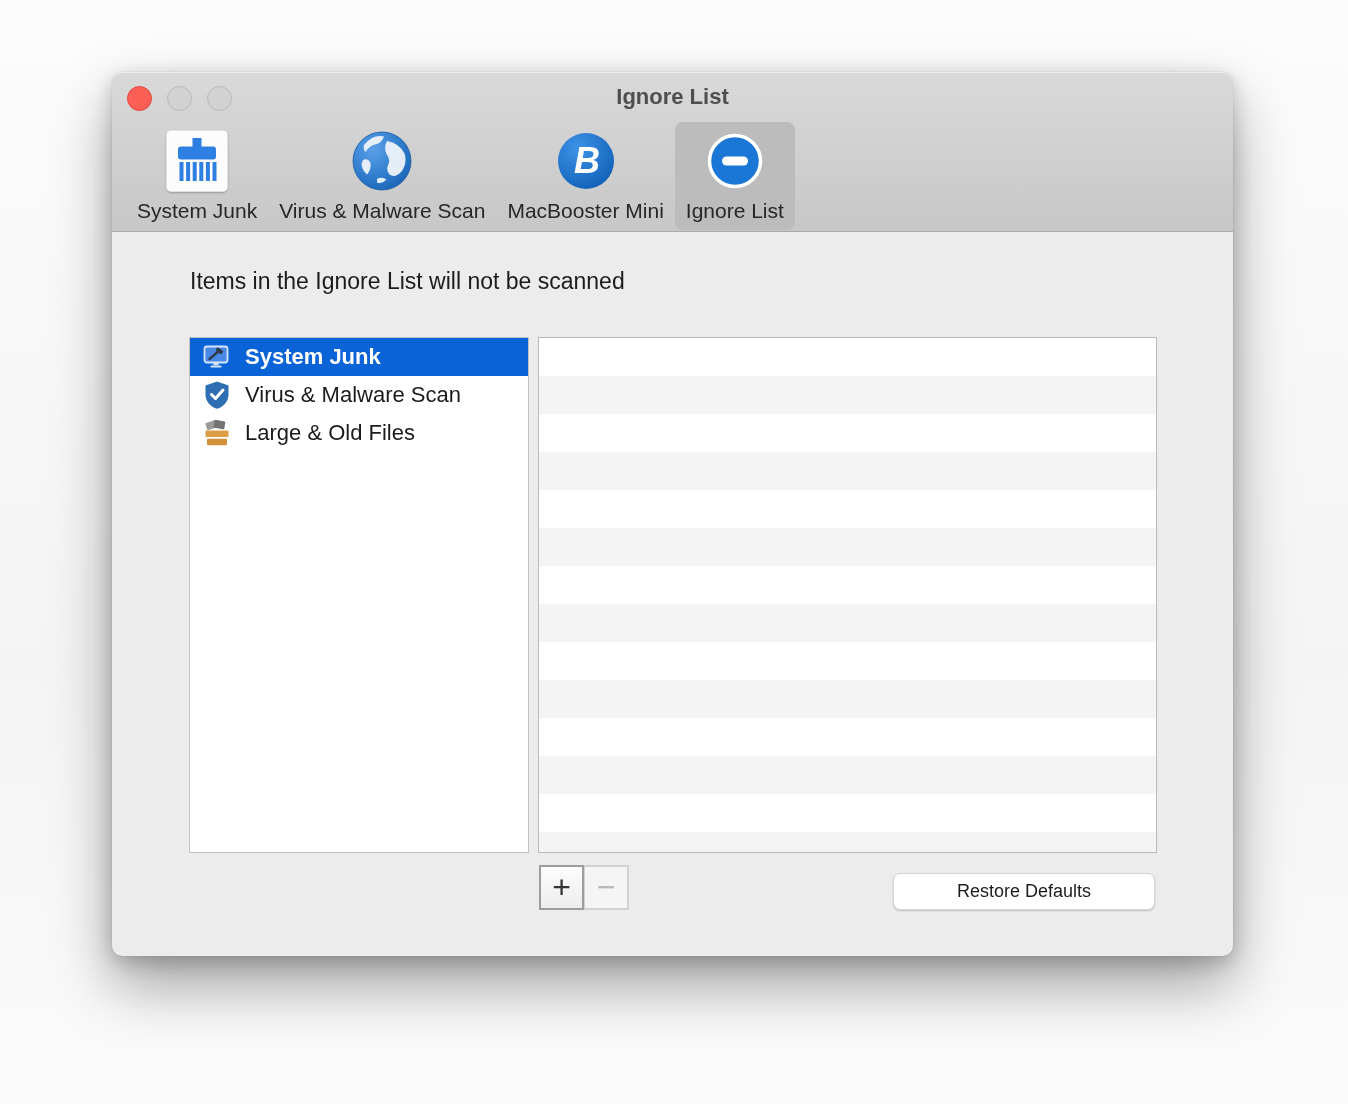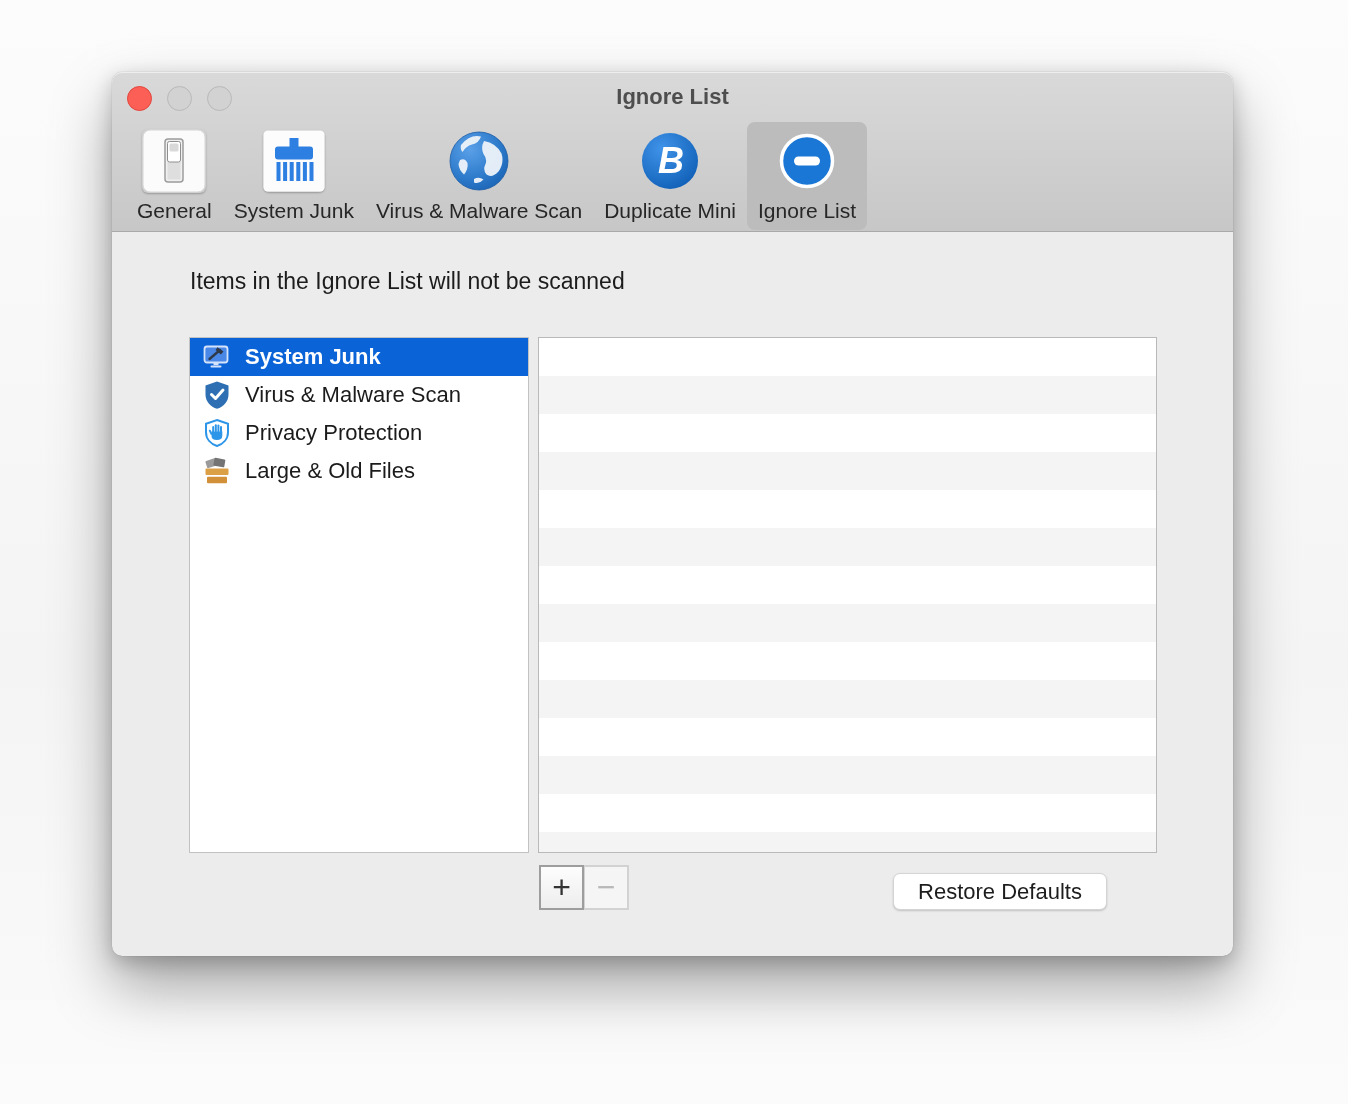--- a/index.html
+++ b/index.html
@@ -69,53 +69,41 @@
   
   .btn-group { position:absolute; left:427px; top:793px; display:flex; }
   .sq-btn {
     width:45px; height:45px; font-size:32px; line-height:40px; text-align:center;
     background:linear-gradient(180deg,#fdfdfd,#ededed);
     font-family:"Liberation Sans", sans-serif;
   }
   .sq-btn.add { border:2px solid #9d9d9d; color:#333; }
   .sq-btn.remove { border:2px solid #d2d2d2; border-left:1px solid #d2d2d2; color:#b8b8b8; background:#f5f5f5; }
   .restore-btn {
-    position:absolute; left:781px; top:801px; width:214px; height:37px;
+    position:absolute; left:781px; top:801px; width:262px; height:37px;
     background:#ffffff; border:1px solid #d4d4d4; border-radius:7px;
     box-shadow:0 1px 2px rgba(0,0,0,.18);
-    font-size:22px; color:#1d1d1d; text-align:center; line-height:35px;
+    font-size:18px; color:#1d1d1d; text-align:center; line-height:35px;
   }
 </style>
 </head>
 <body>
 
 <div class="window">
 
   <div class="header">
     <div class="traffic">
       <div class="light close"></div>
       <div class="light dim"></div>
       <div class="light dim"></div>
     </div>
     <div class="win-title">Ignore List</div>
 
     <div class="toolbar">
 
-      <div class="tb-item">
-        <span class="tb-icon">
-          <svg class="card-icon" width="64" height="64" viewBox="0 0 64 64">
-            <rect x="1" y="1" width="62" height="62" rx="7" fill="#fbfbfb" stroke="#d5d5d5"></rect>
-            <rect x="23" y="10" width="18" height="43" rx="3" fill="#efefef" stroke="#9c9c9c" stroke-width="1.5"></rect>
-            <rect x="25.5" y="33" width="13" height="17.5" fill="#dedede"></rect>
-            <rect x="25.5" y="12.5" width="13" height="20.5" rx="2" fill="#ffffff" stroke="#8f8f8f"></rect>
-            <rect x="27.5" y="14.5" width="9" height="8" rx="1.5" fill="#d9d9d9"></rect>
-          </svg>
-        </span>
-        <span class="tb-label">General</span>
-      </div>
 
       <div class="tb-item">
         <span class="tb-icon">
           <svg class="card-icon" width="62" height="62" viewBox="0 0 62 62">
             <rect x="0.5" y="0.5" width="61" height="61" rx="2" fill="#fcfcfc" stroke="#e2e2e2"></rect>
             <g fill="#2e7fe2">
               <rect x="26.5" y="8" width="9" height="10"></rect>
               <rect x="12" y="16.5" width="38" height="13" rx="3"></rect>
               <rect x="13.5" y="32" width="4" height="19"></rect>
               <rect x="20.1" y="32" width="4" height="19"></rect>
@@ -158,21 +146,21 @@
             <defs>
               <radialGradient id="gMB" cx="35%" cy="28%" r="85%">
                 <stop offset="0%" stop-color="#3f93e8"></stop>
                 <stop offset="100%" stop-color="#0d5cb4"></stop>
               </radialGradient>
             </defs>
             <circle cx="29" cy="29" r="28" fill="url(#gMB)"></circle>
             <text x="30" y="41" text-anchor="middle" font-size="36" font-weight="bold" font-style="italic" font-family="Liberation Sans, sans-serif" fill="#ffffff">B</text>
           </svg>
         </span>
-        <span class="tb-label">Duplicate Mini</span>
+        <span class="tb-label">MacBooster Mini</span>
       </div>
 
       <div class="tb-item selected">
         <span class="tb-icon">
           <svg width="58" height="58" viewBox="0 0 58 58">
             <circle cx="29" cy="29" r="25.5" fill="#1b77d6" stroke="#ffffff" stroke-width="3.5"></circle>
             <rect x="16" y="24.5" width="26" height="9" rx="4.5" fill="#ffffff"></rect>
           </svg>
         </span>
         <span class="tb-label">Ignore List</span>
@@ -201,36 +189,20 @@
     <div class="cat-row">
       <span class="cat-icon">
         <svg width="30" height="30" viewBox="0 0 30 30">
           <path d="M15 1.5 L26.5 5.5 V14.5 C26.5 21.5 21.5 26.8 15 28.8 C8.5 26.8 3.5 21.5 3.5 14.5 V5.5 Z" fill="#2d6fb2"></path>
           <path d="M9.5 14.5 L13.5 18.5 L21 10" stroke="#ffffff" stroke-width="3" fill="none" stroke-linecap="round" stroke-linejoin="round"></path>
         </svg>
       </span>
       <span>Virus &amp; Malware Scan</span>
     </div>
 
-    <div class="cat-row">
-      <span class="cat-icon">
-        <svg width="30" height="30" viewBox="0 0 30 30">
-          <path d="M15 2 L26 5.8 V14.2 C26 21 21.2 26 15 28 C8.8 26 4 21 4 14.2 V5.8 Z" fill="#ffffff" stroke="#2e96e8" stroke-width="2"></path>
-          <g fill="#2e96e8">
-            <rect x="10.2" y="8" width="2" height="7" rx="1"></rect>
-            <rect x="12.8" y="6.3" width="2" height="8" rx="1"></rect>
-            <rect x="15.4" y="6.6" width="2" height="8" rx="1"></rect>
-            <rect x="18" y="8" width="2" height="7" rx="1"></rect>
-            <rect x="7.6" y="11.5" width="2" height="5.5" rx="1" transform="rotate(-26 8.6 14.2)"></rect>
-            <path d="M9.5 13.5 h10.8 v4.2 q0 4.3 -5.4 4.3 q-5.4 0 -5.4 -4.3 Z"></path>
-          </g>
-        </svg>
-      </span>
-      <span>Privacy Protection</span>
-    </div>
 
     <div class="cat-row">
       <span class="cat-icon">
         <svg width="30" height="30" viewBox="0 0 30 30">
           <rect x="4" y="3.5" width="10.5" height="7.5" rx="1" fill="#9a9a9a" transform="rotate(-18 9 7)"></rect>
           <rect x="12" y="2.5" width="11" height="8" rx="1" fill="#747474" transform="rotate(10 17 6)"></rect>
           <rect x="3.5" y="12.5" width="23" height="6.5" rx="1" fill="#db9f46"></rect>
           <rect x="5" y="20.8" width="20" height="6.5" rx="1" fill="#d29039"></rect>
         </svg>
       </span>

